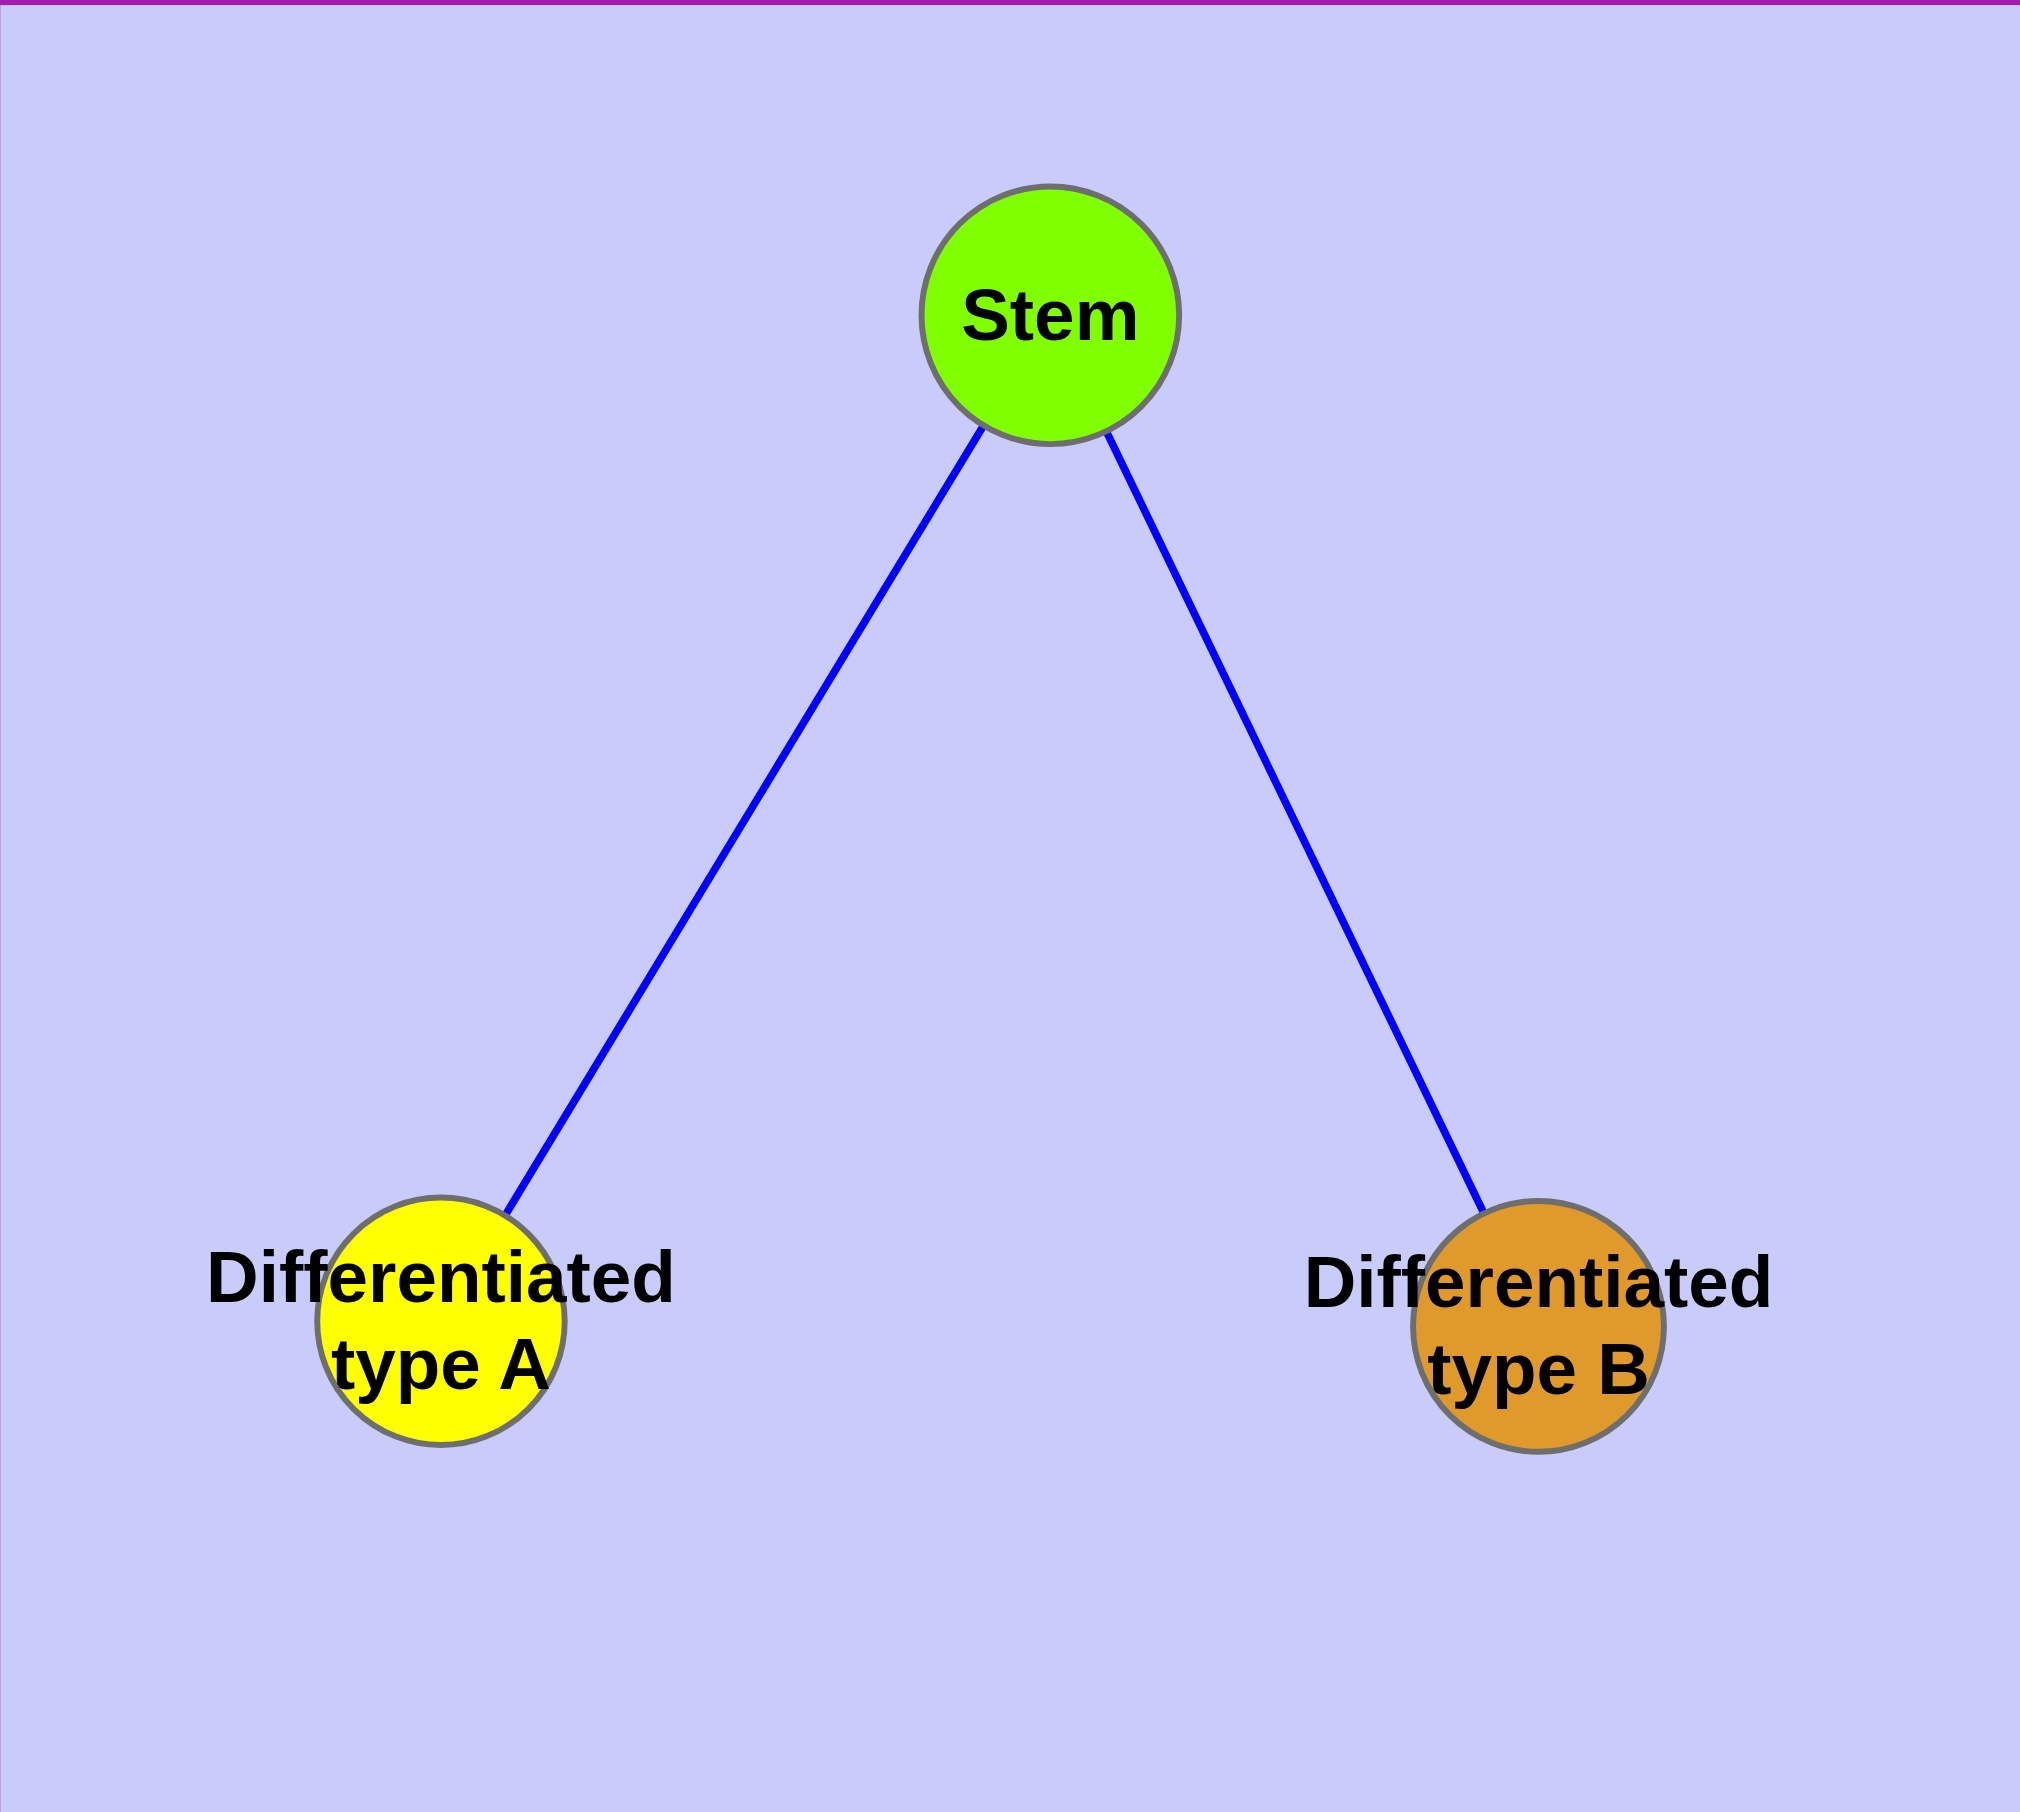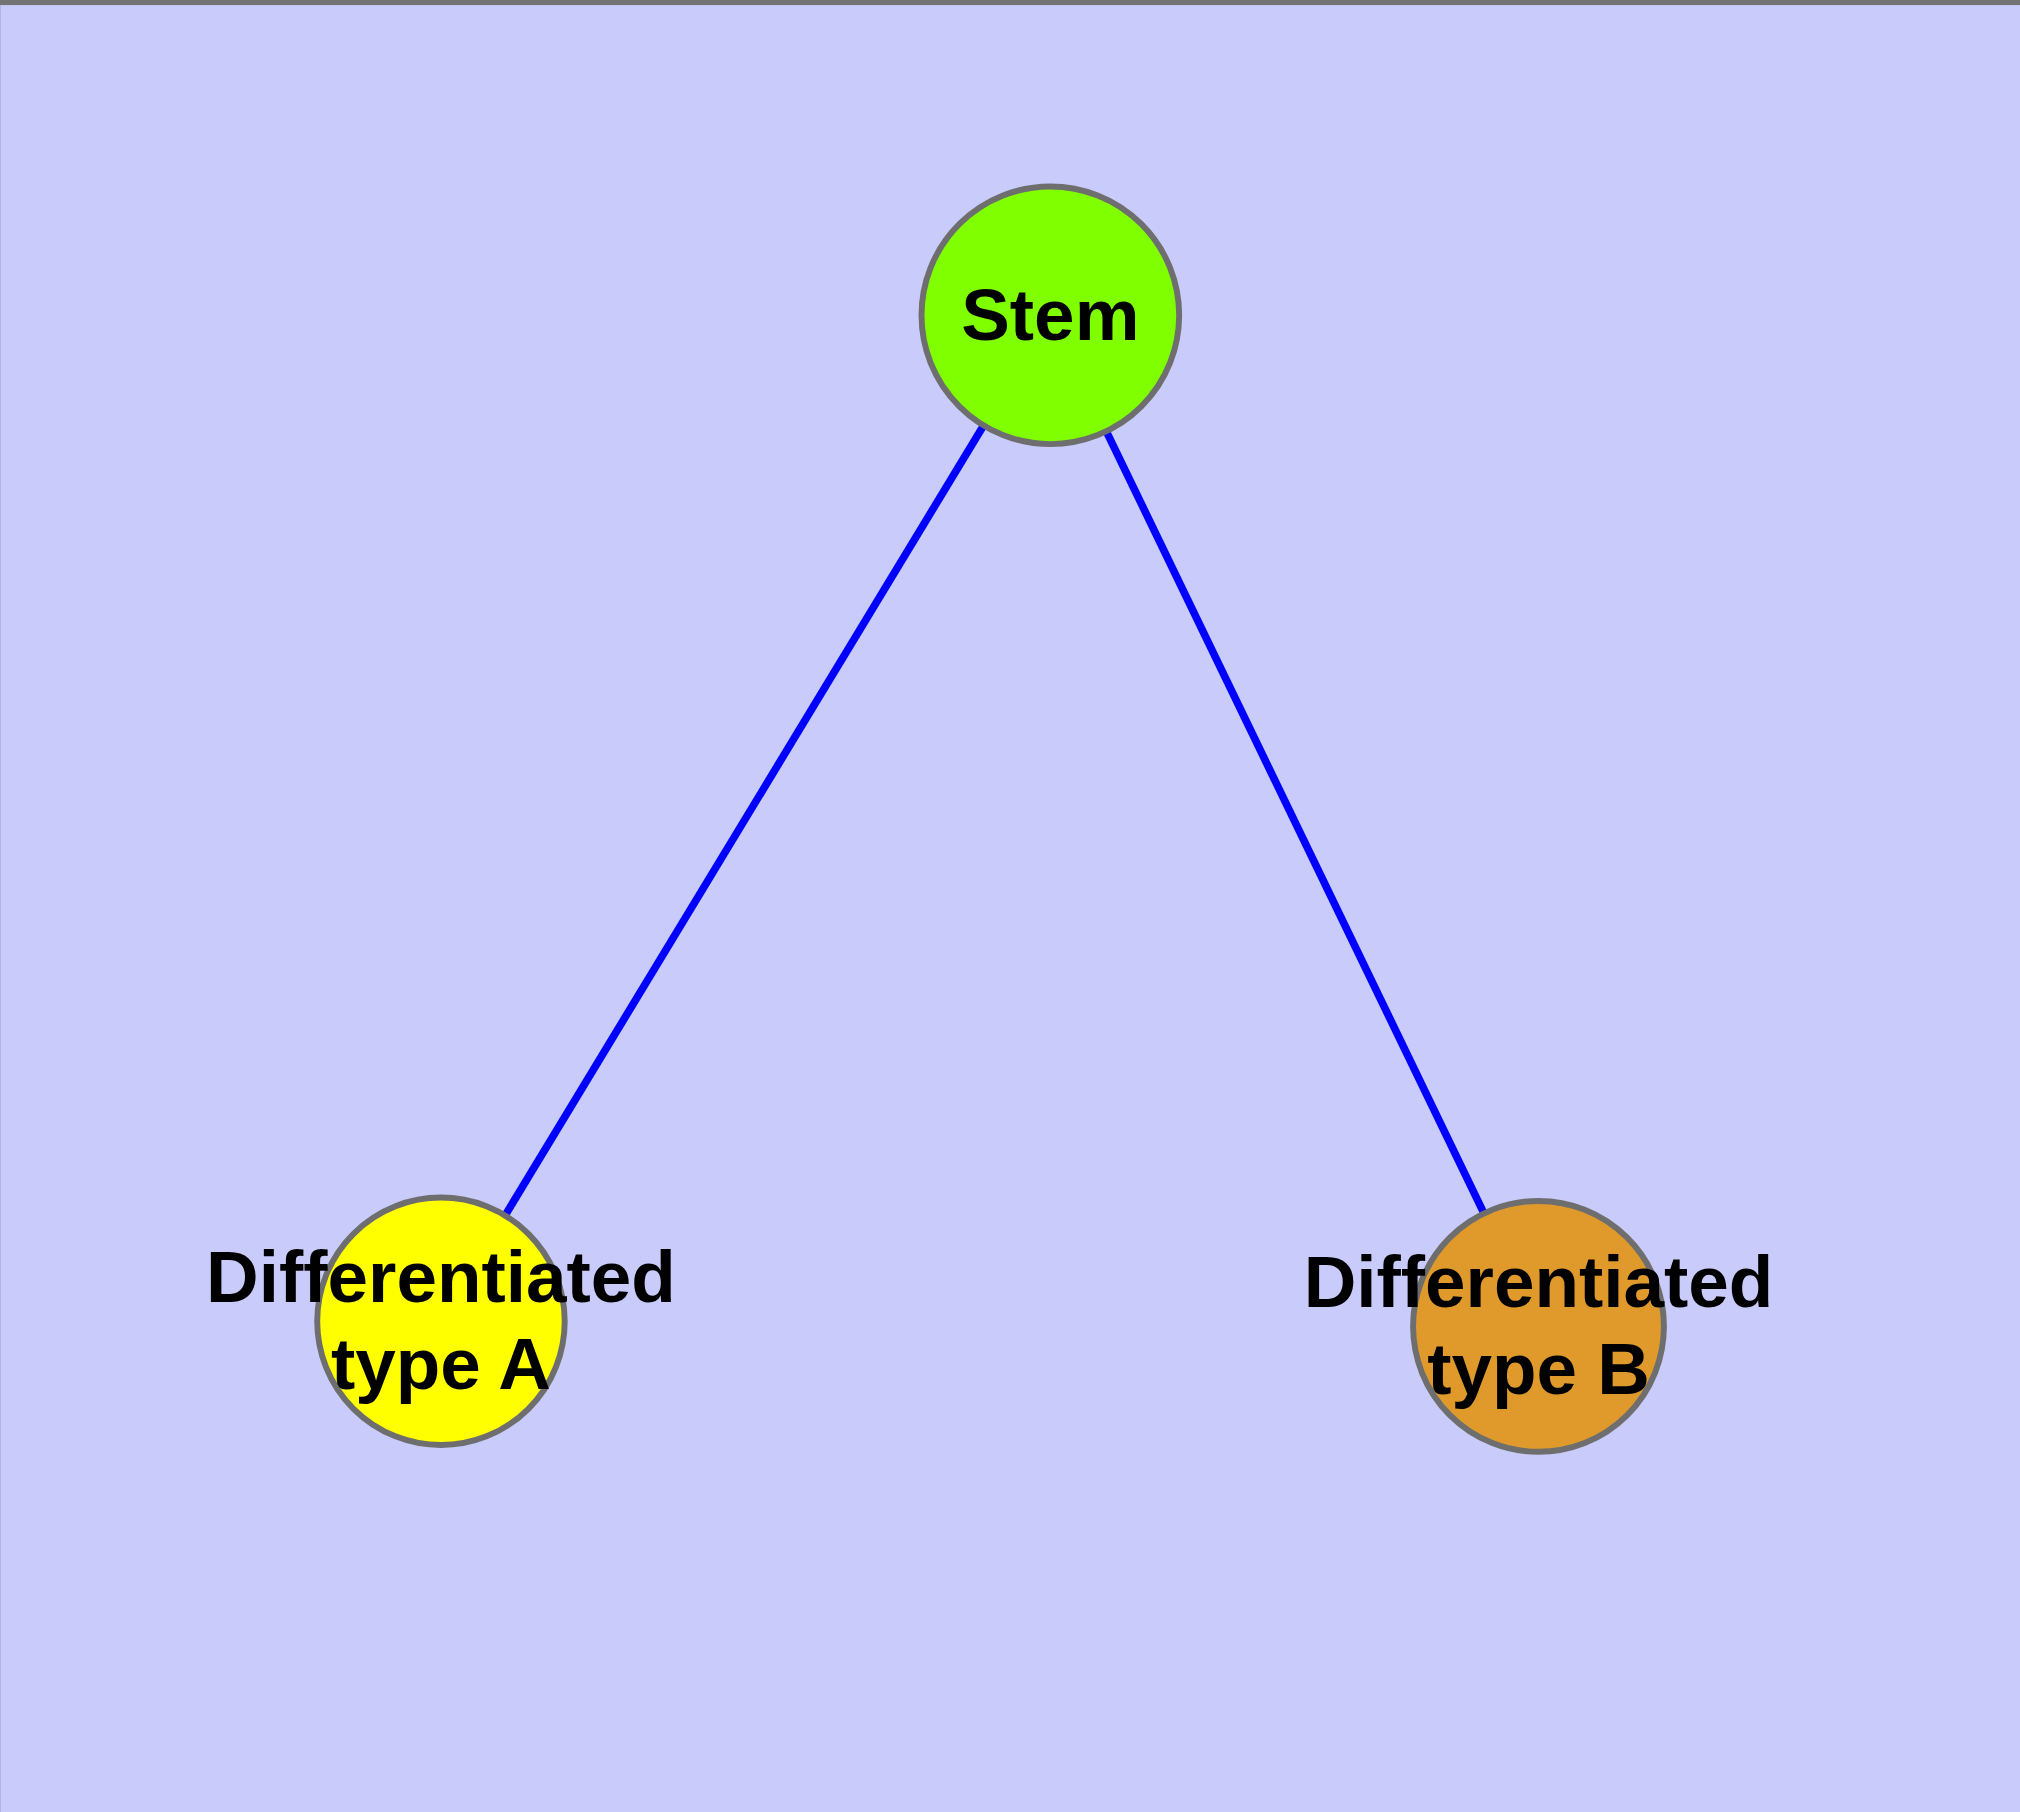--- a/index.html
+++ b/index.html
@@ -36,21 +36,21 @@
   .node-label-root {
     font-size: 86px;
   }
   .node-label-leaf {
     font-size: 86px;
   }
 </style>
 </head>
 <body>
 
-<div id="canvas" style="width: 2021px; height: 1812px; background: #737373;">
+<div id="canvas" style="width: 2021px; height: 1812px; background: #a21caf;">
   <svg id="graph-svg" viewBox="0 0 2384 2138" xmlns="http://www.w3.org/2000/svg" style="width: 2021px; height: 1812px;">
 
     <rect id="bg-rect" x="0" y="6" width="2384" height="2132" fill="#c9ccfa"></rect>
 
     <g>
       <line id="edge-stem-diff_a" x1="1160.2496977648182" y1="502.00919158993156" x2="595.6417376732667" y2="1434.1227501833553" stroke="#0000ff" stroke-width="9" stroke-linecap="butt"></line>
       <line id="edge-stem-diff_b" x1="1305.088275216417" y1="508.8807505784473" x2="1750.650889920857" y2="1431.721374436775" stroke="#0000ff" stroke-width="9" stroke-linecap="butt"></line>
     </g>
 
     <g>

